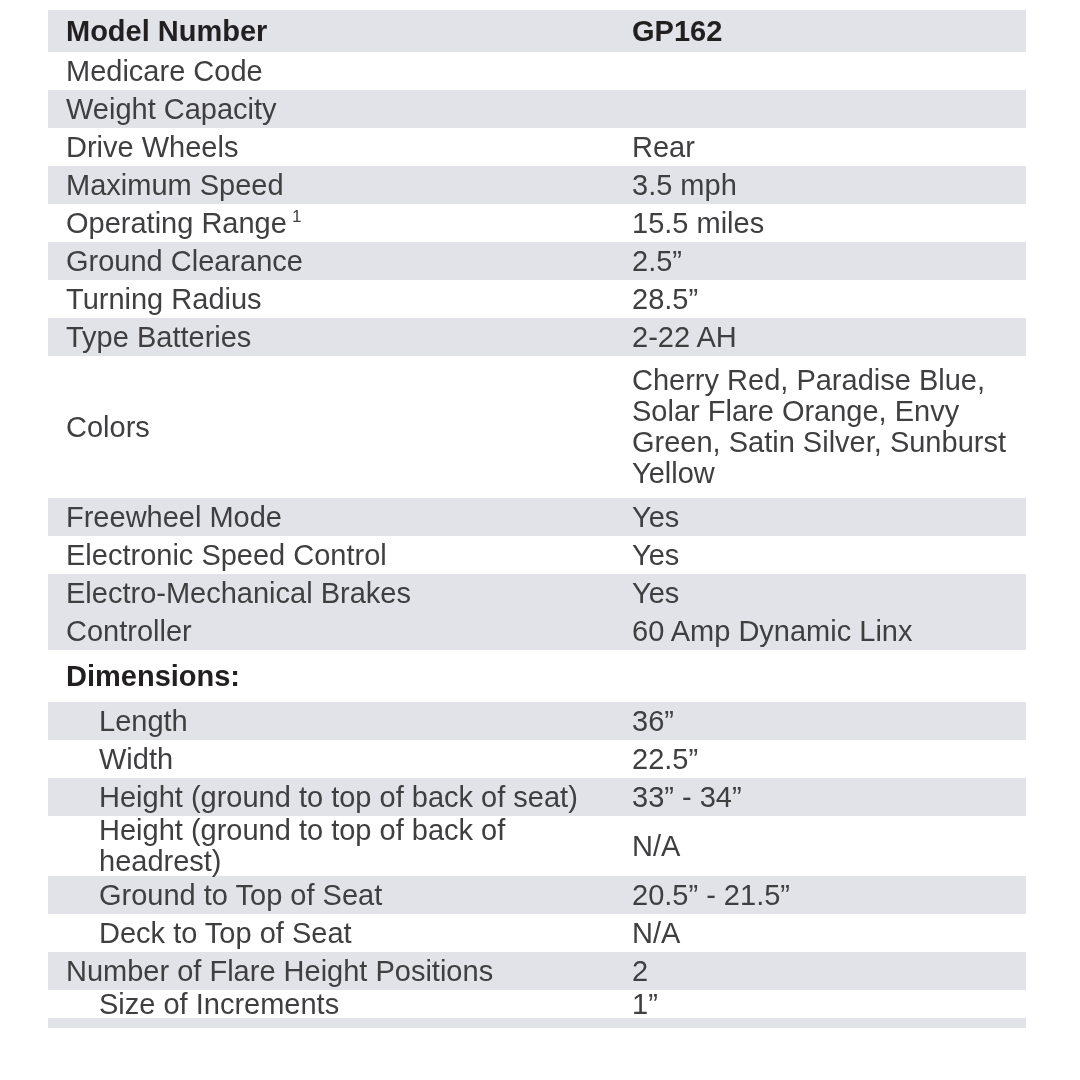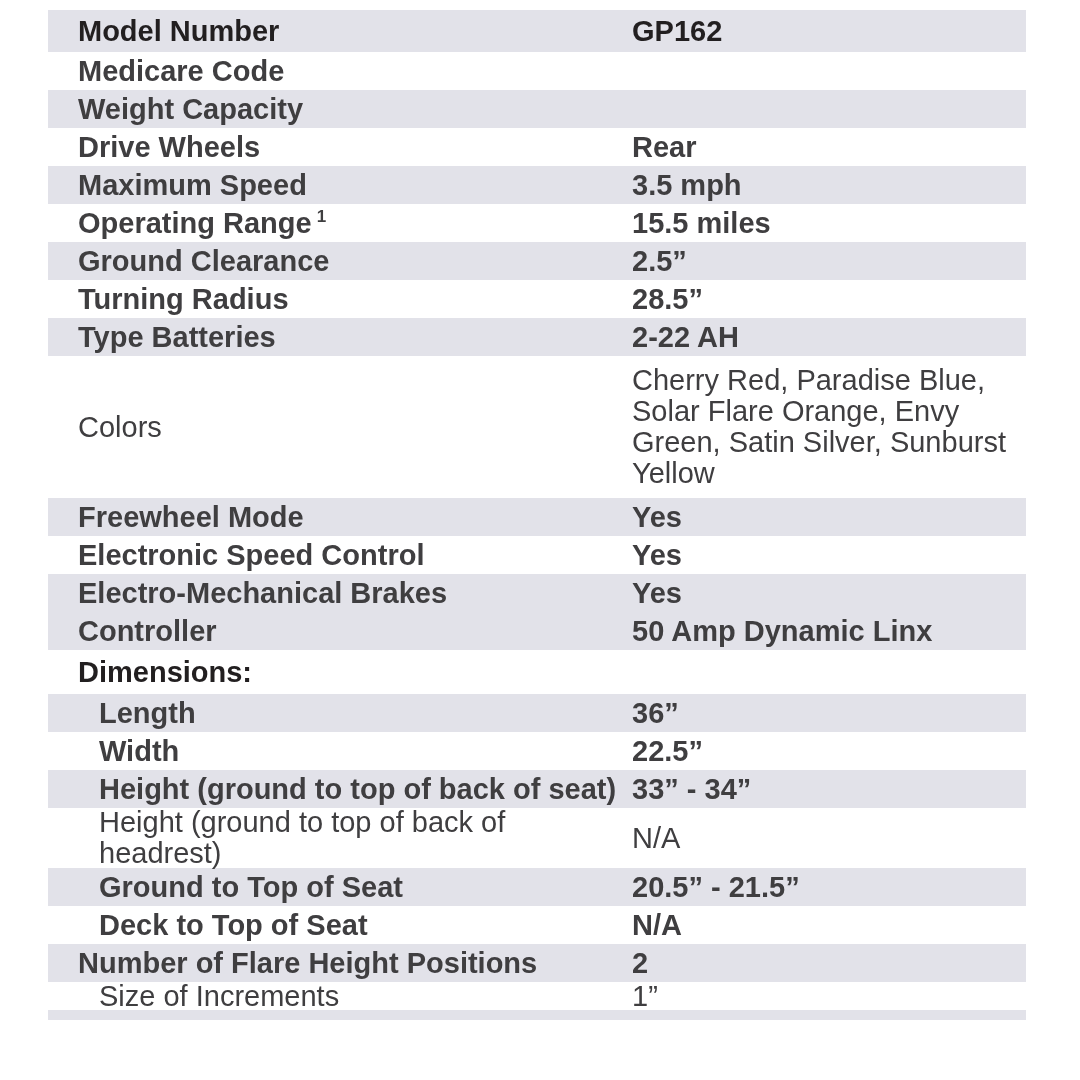--- a/index.html
+++ b/index.html
@@ -21,40 +21,40 @@
     left: 48px; top: 10px;
     width: 978px;
     font-size: 29px;
     line-height: 31px;
   }
   .row { display: flex; align-items: center; background: #ffffff; }
   .row.shaded { background: var(--row-shade); }
   .cell { flex: none; }
   .label {
     width: 584px;
-    padding-left: 30px;
+    padding-left: 18px;
     padding-right: 10px;
   }
   .row.indent .label { padding-left: 51px; }
   .value {
     width: 394px;
     padding-right: 20px;
   }
   .bold { font-weight: bold; color: var(--bold-color); }
   .fn-sup {
     font-size: 17px;
     vertical-align: super;
     line-height: 0;
     margin-left: 5px;
   }
   
   .h42 { height: 42px; }
-  .h38 { height: 38px; font-weight: bold; }
+  .h38 { height: 38px; }
   .h36 { height: 28px; }
-  .h44 { height: 44px; justify-content: center; }
+  .h44 { height: 52px; justify-content: center; }
   .h74 { height: 60px; }
   .h142 { height: 142px; }
   .h10 { height: 10px; }
 </style>
 </head>
 <body>
 
 <div class="spec-table">
 
   <div class="row shaded h42">
@@ -116,21 +116,21 @@
   </div>
 
   <div class="row shaded h38">
     <div class="cell label">Electro-Mechanical Brakes</div>
     <div class="cell value">Yes</div>
   </div>
 
 
   <div class="row shaded h38">
     <div class="cell label">Controller</div>
-    <div class="cell value">50 Amp Dynamic Linx</div>
+    <div class="cell value">60 Amp Dynamic Linx</div>
   </div>
 
   <div class="row h44">
     <div class="cell label bold">Dimensions:</div>
     <div class="cell value"></div>
   </div>
 
   <div class="row shaded indent h38">
     <div class="cell label">Length</div>
     <div class="cell value">36”</div>

